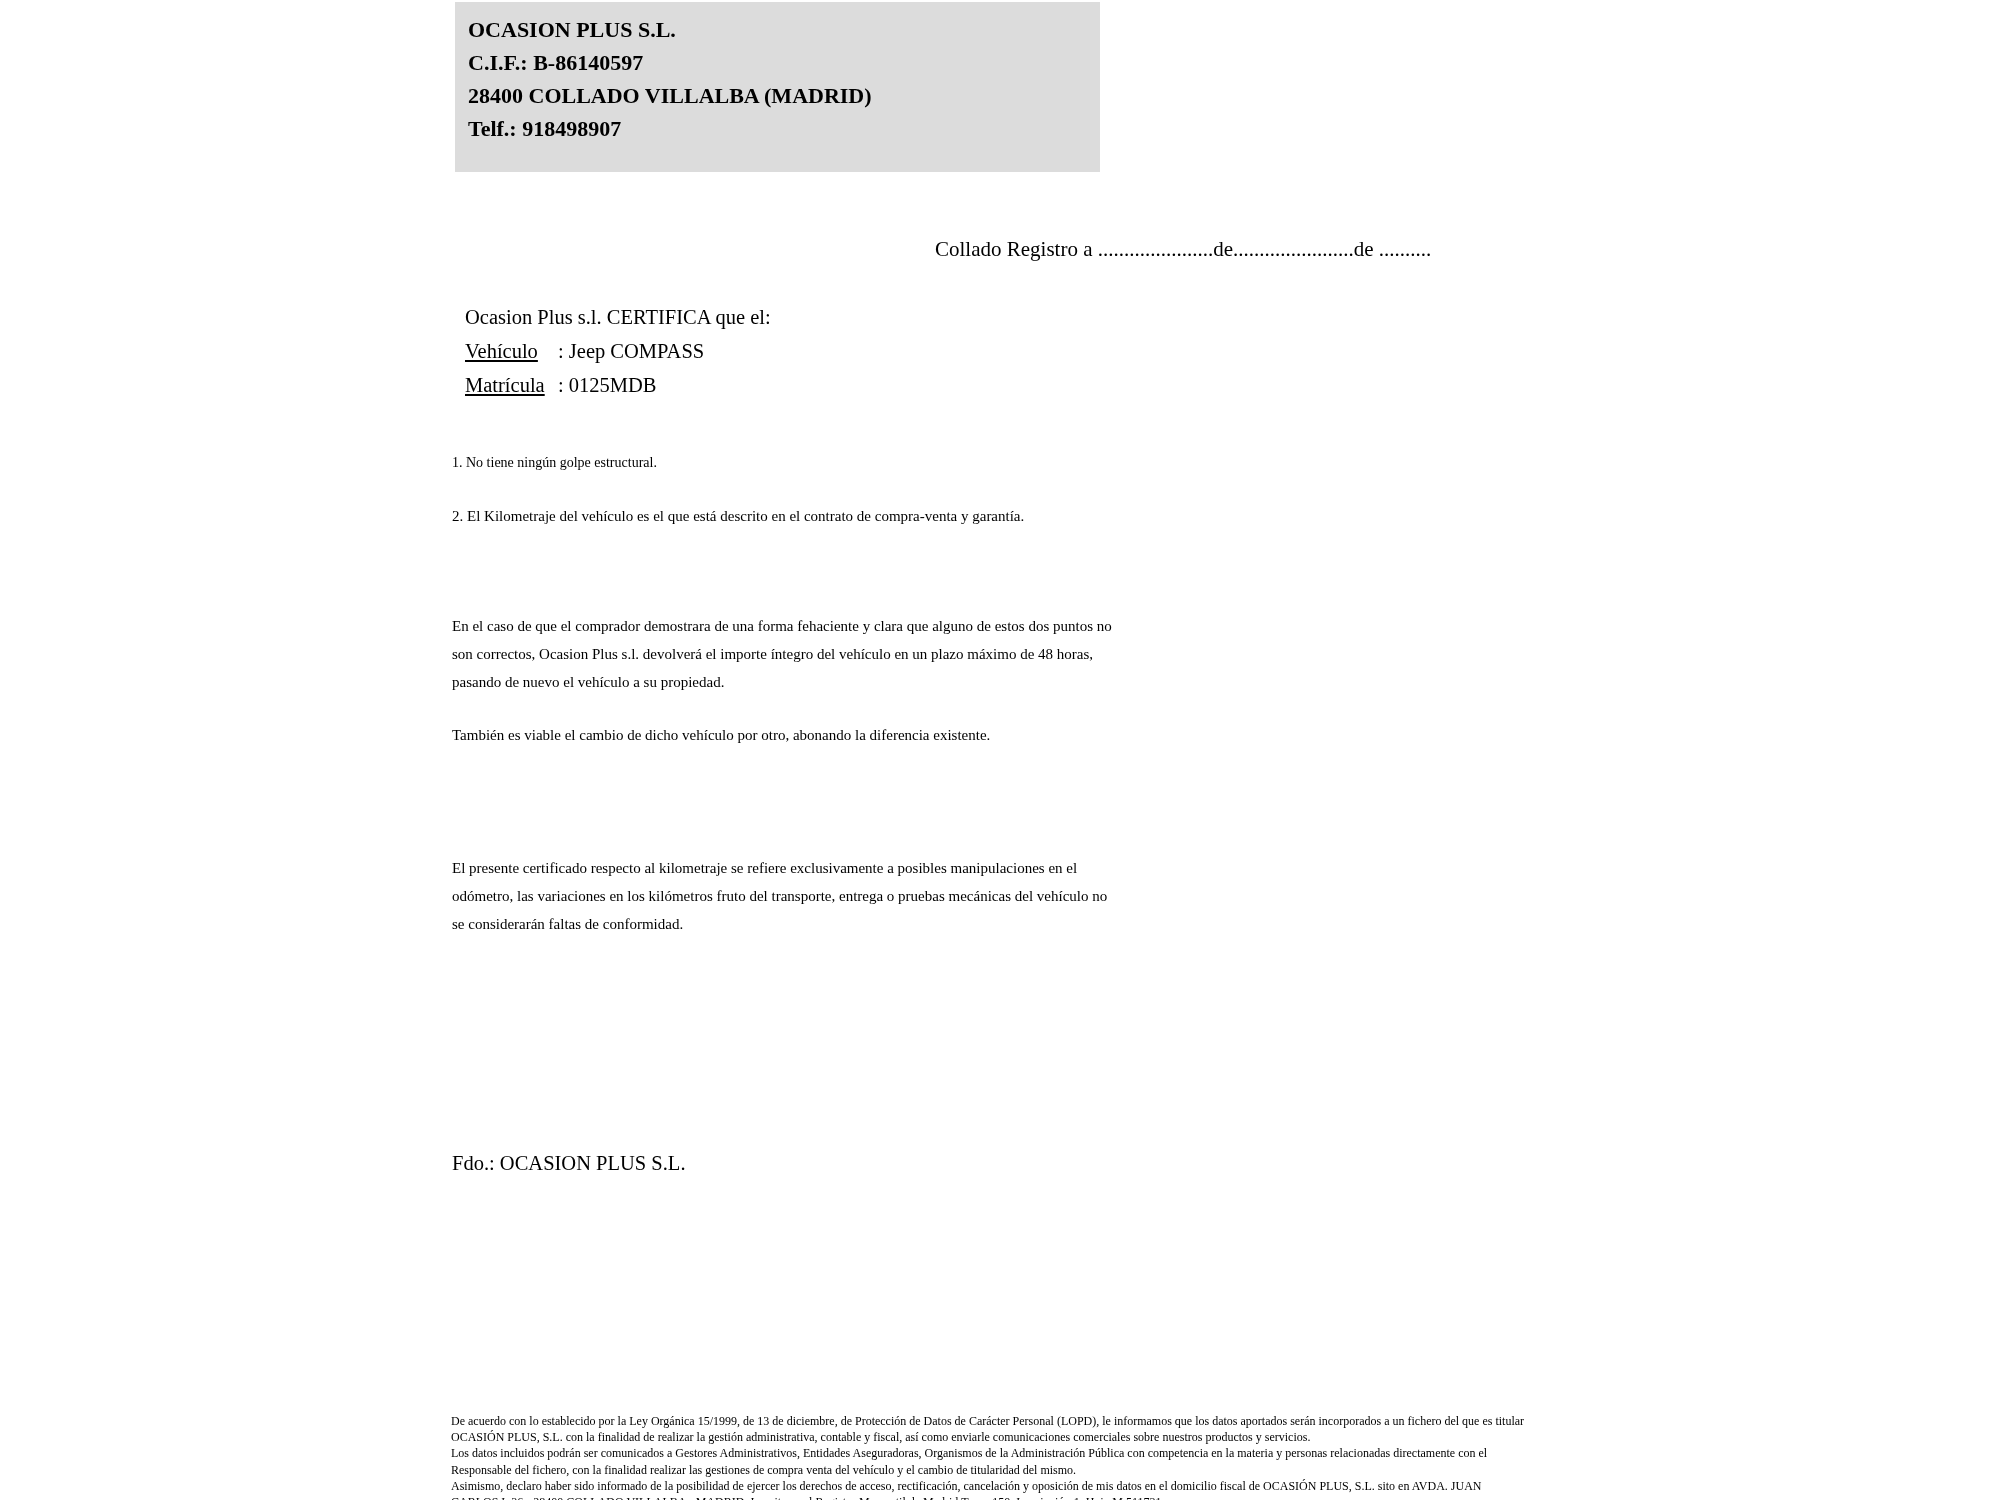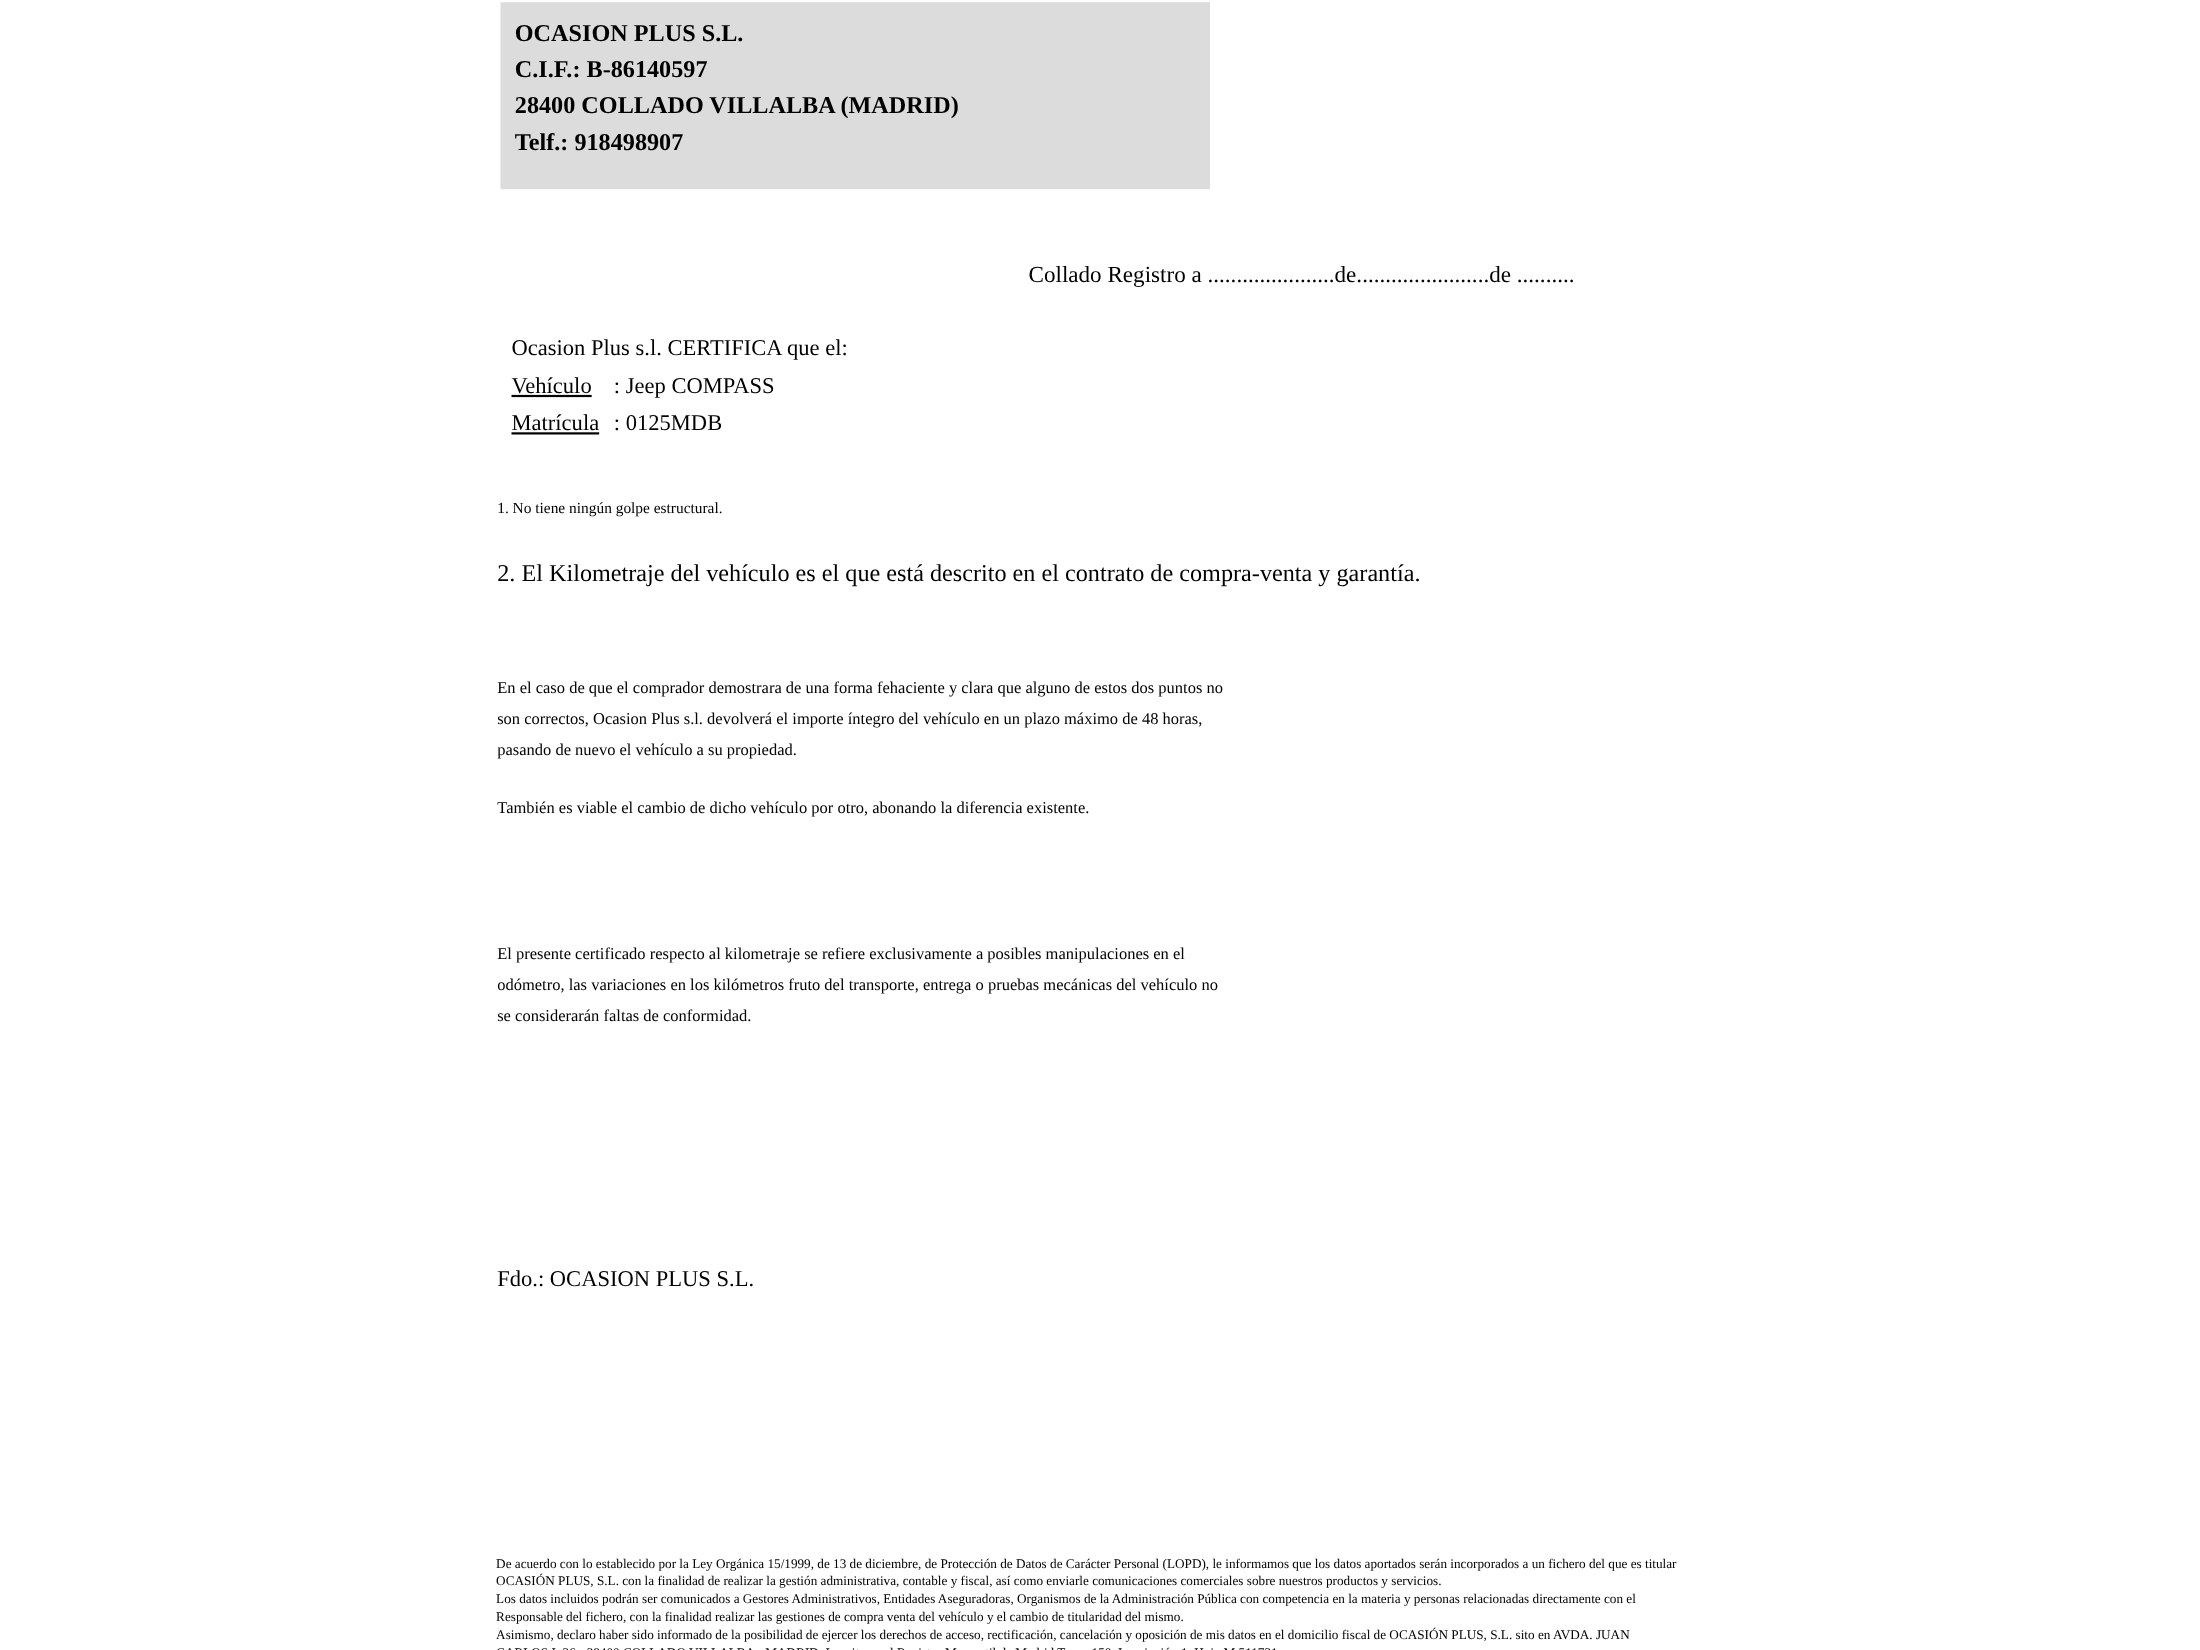--- a/index.html
+++ b/index.html
@@ -63,21 +63,21 @@
     position: absolute;
     left: 452px;
     top: 455px;
     font-size: 14px;
     white-space: pre;
   }
   .clause-2 {
     position: absolute;
     left: 452px;
     top: 508px;
-    font-size: 22px;
+    font-size: 15px;
     white-space: pre;
   }
   .para {
     position: absolute;
     left: 452px;
     font-size: 15px;
     line-height: 28px;
     white-space: pre;
   }
   .para-1 { top: 612px; }

